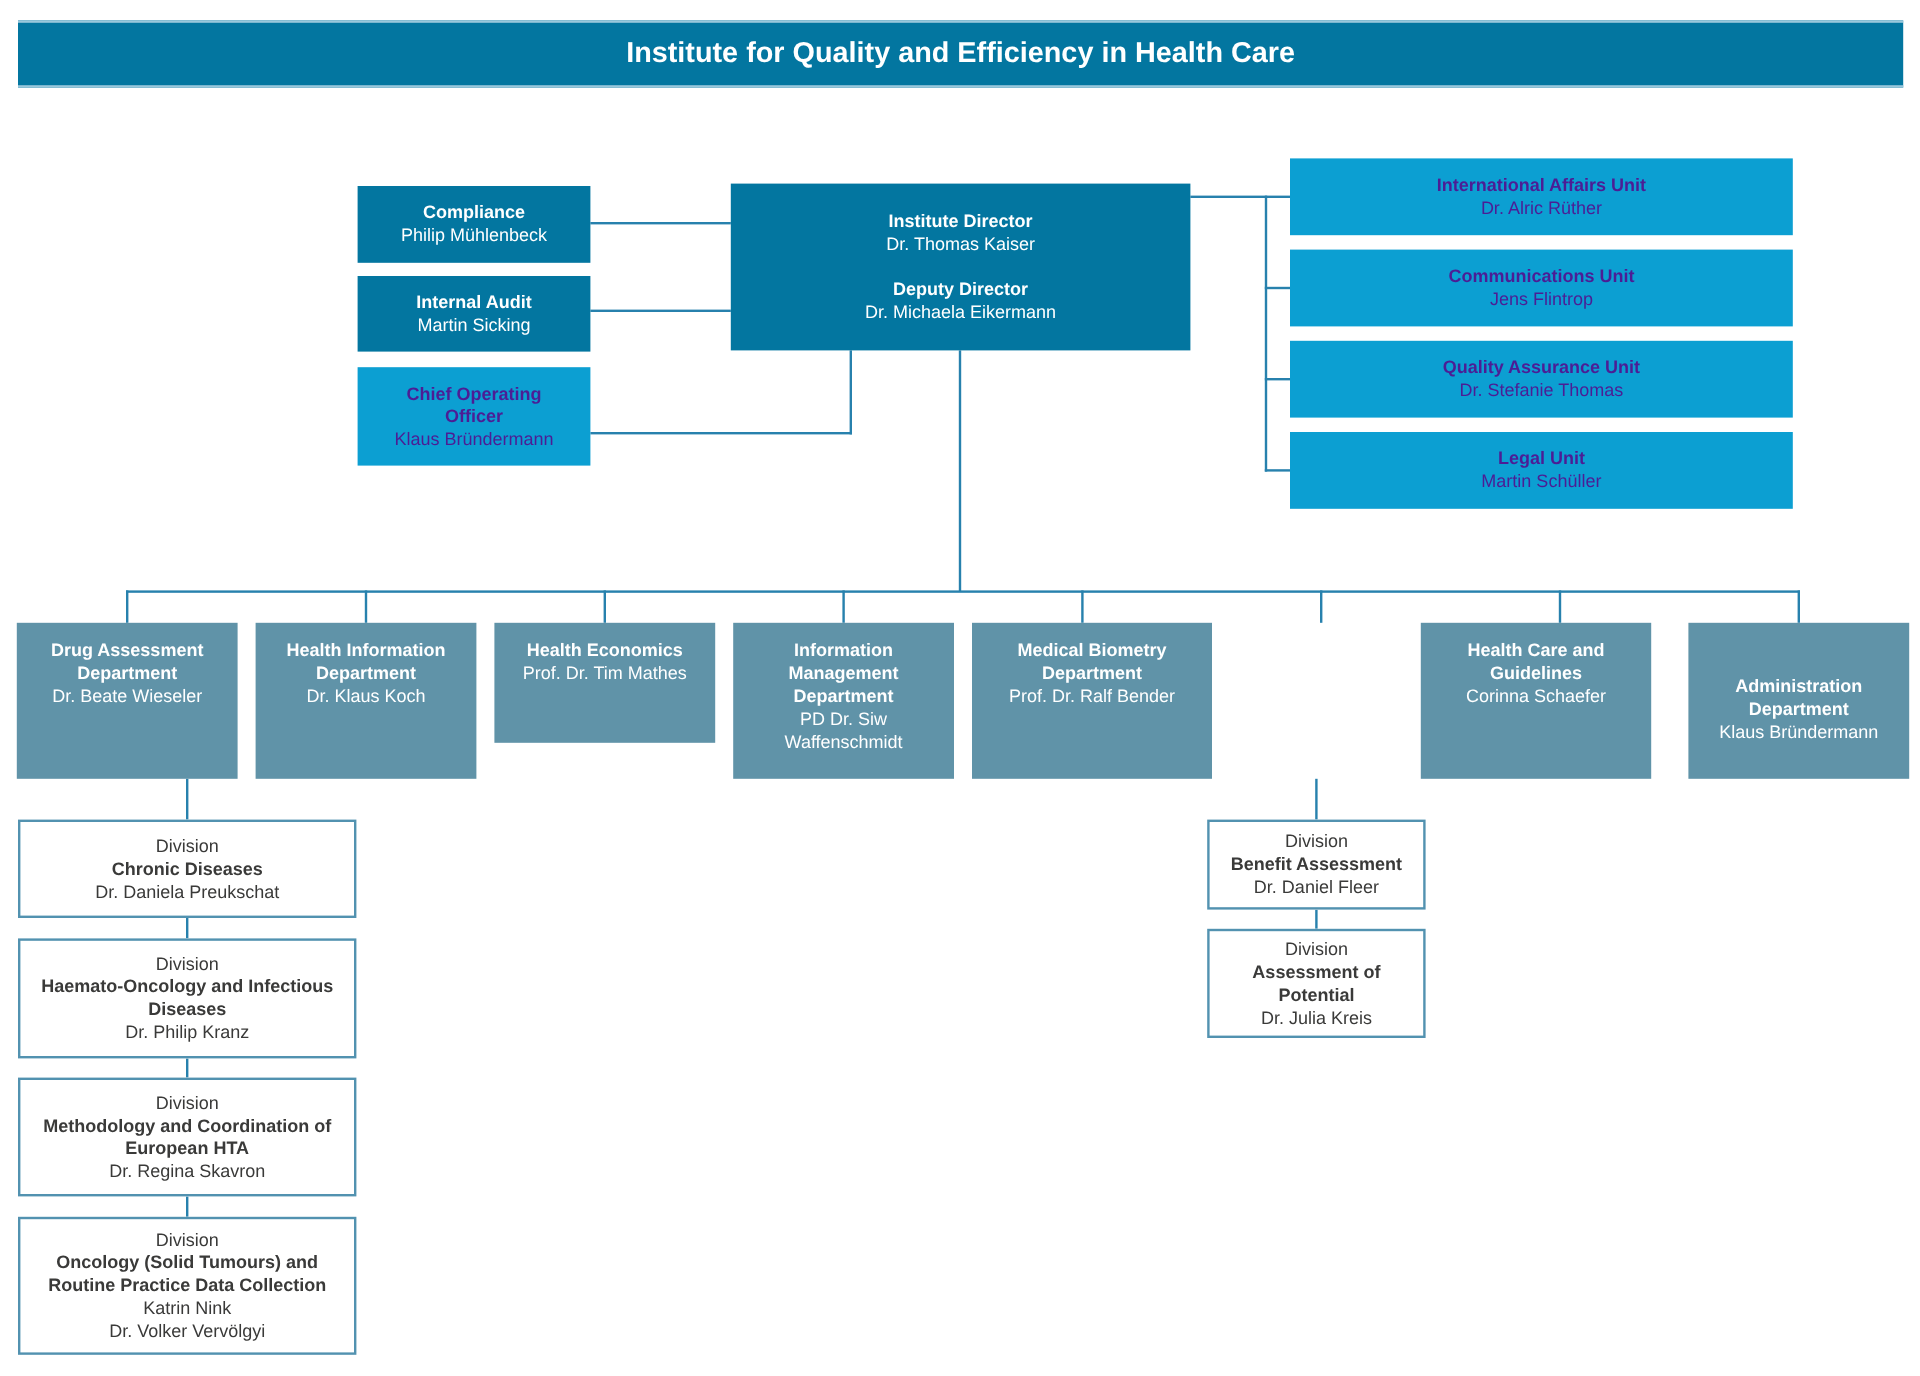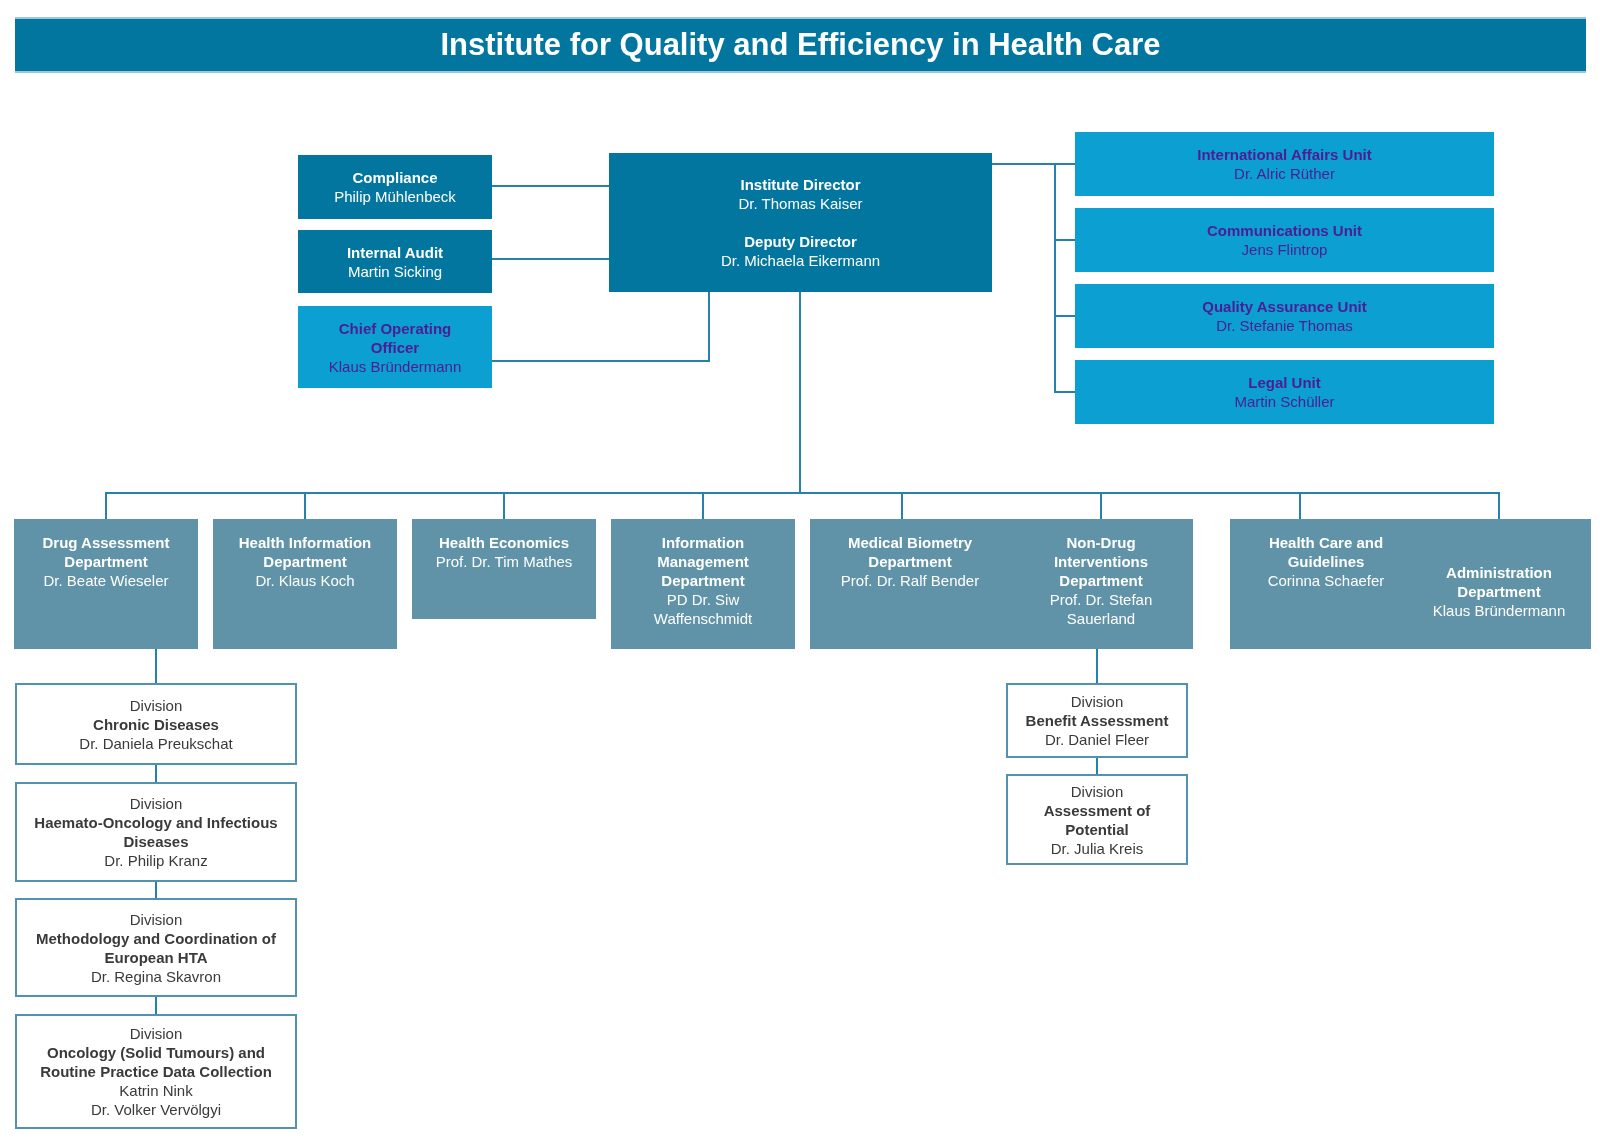--- a/index.html
+++ b/index.html
@@ -12,21 +12,21 @@
     overflow: hidden;
   }
   .titlebar {
     position: absolute;
     left: 15px; top: 17px; width: 1571px; height: 56px;
     background: #0376a0;
     border-top: 2px solid #9ac8dc;
     border-bottom: 2px solid #9ac8dc;
     box-sizing: border-box;
     display: flex; align-items: center; justify-content: center;
-    color: #ffffff; font-weight: bold; font-size: 31px;
+    color: #ffffff; font-weight: bold; font-size: 24px;
   }
   .box {
     position: absolute;
     display: flex; flex-direction: column;
     justify-content: center; align-items: center;
     text-align: center;
     box-sizing: border-box;
     font-size: 15px; line-height: 19px;
     padding: 2px 8px;
   }
@@ -136,25 +136,21 @@
     <div>Prof. Dr. Tim Mathes</div>
   </div>
   <div class="box steel" style="left:611px;top:519px;width:184px;height:130px;">
     <div class="t">Information Management Department</div>
     <div>PD Dr. Siw Waffenschmidt</div>
   </div>
   <div class="box steel" style="left:810px;top:519px;width:200px;height:130px;">
     <div class="t">Medical Biometry Department</div>
     <div>Prof. Dr. Ralf Bender</div>
   </div>
-  <div class="box steel" style="left:1009px;top:519px;width:184px;height:130px;">
-    <div class="t">Non-Drug Interventions Department</div>
-    <div>Prof. Dr. Stefan Sauerland</div>
-  </div>
-  <div class="box steel" style="left:1184px;top:519px;width:192px;height:130px;margin-left:46px;">
+  <div class="box steel" style="left:1184px;top:519px;width:192px;height:130px;">
     <div class="t">Health Care and Guidelines</div>
     <div>Corinna Schaefer</div>
   </div>
   <div class="box steel" style="left:1407px;top:519px;width:184px;height:130px;justify-content:center;">
     <div class="t">Administration Department</div>
     <div>Klaus Bründermann</div>
   </div>
 
   <div class="box division" style="left:15px;top:683px;width:282px;height:82px;">
     <div>Division</div>

